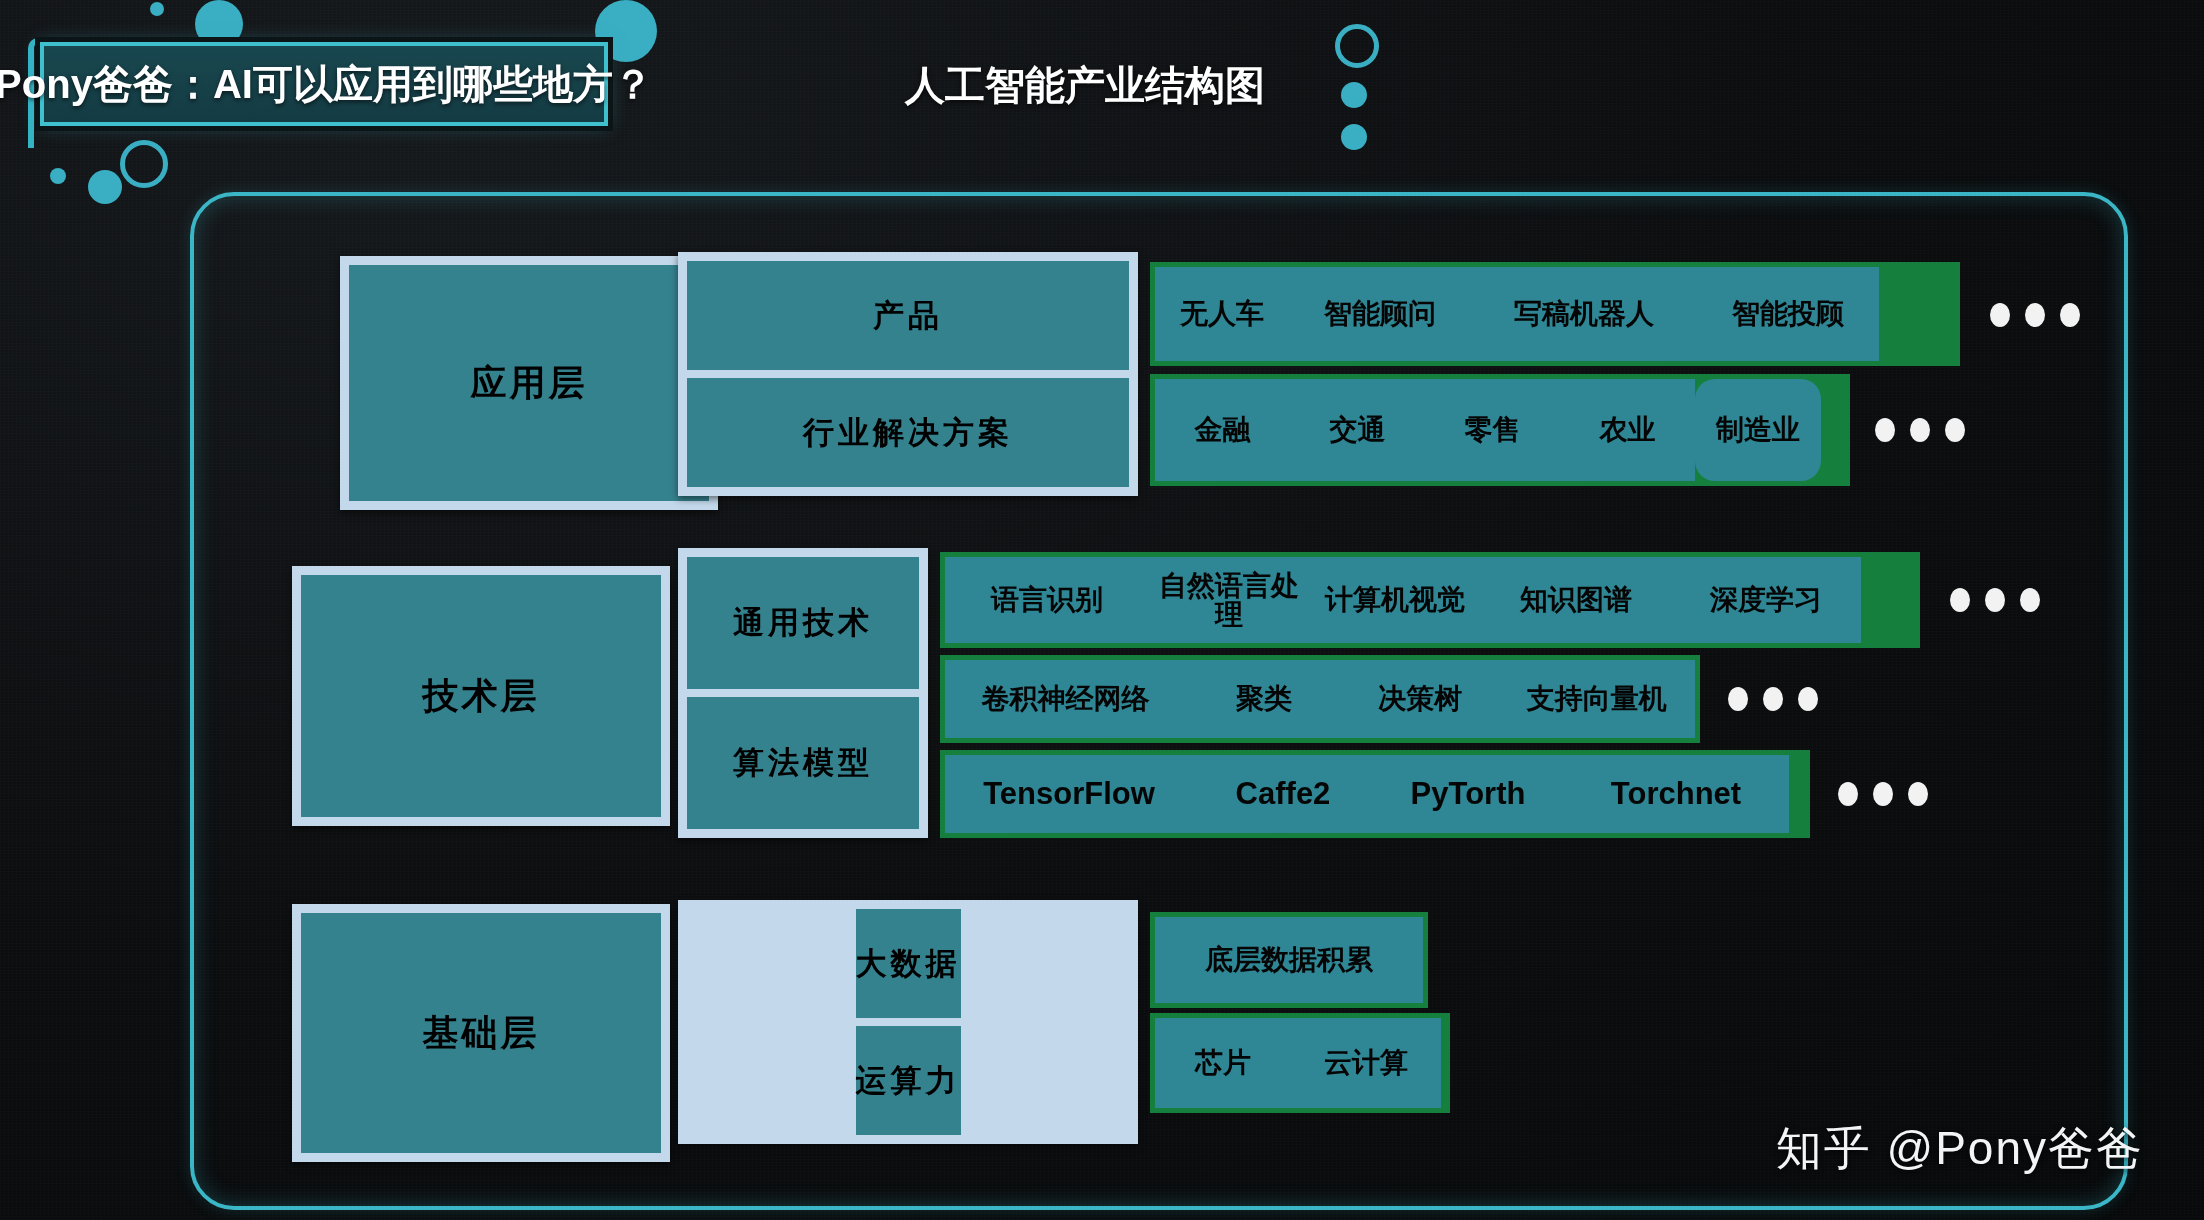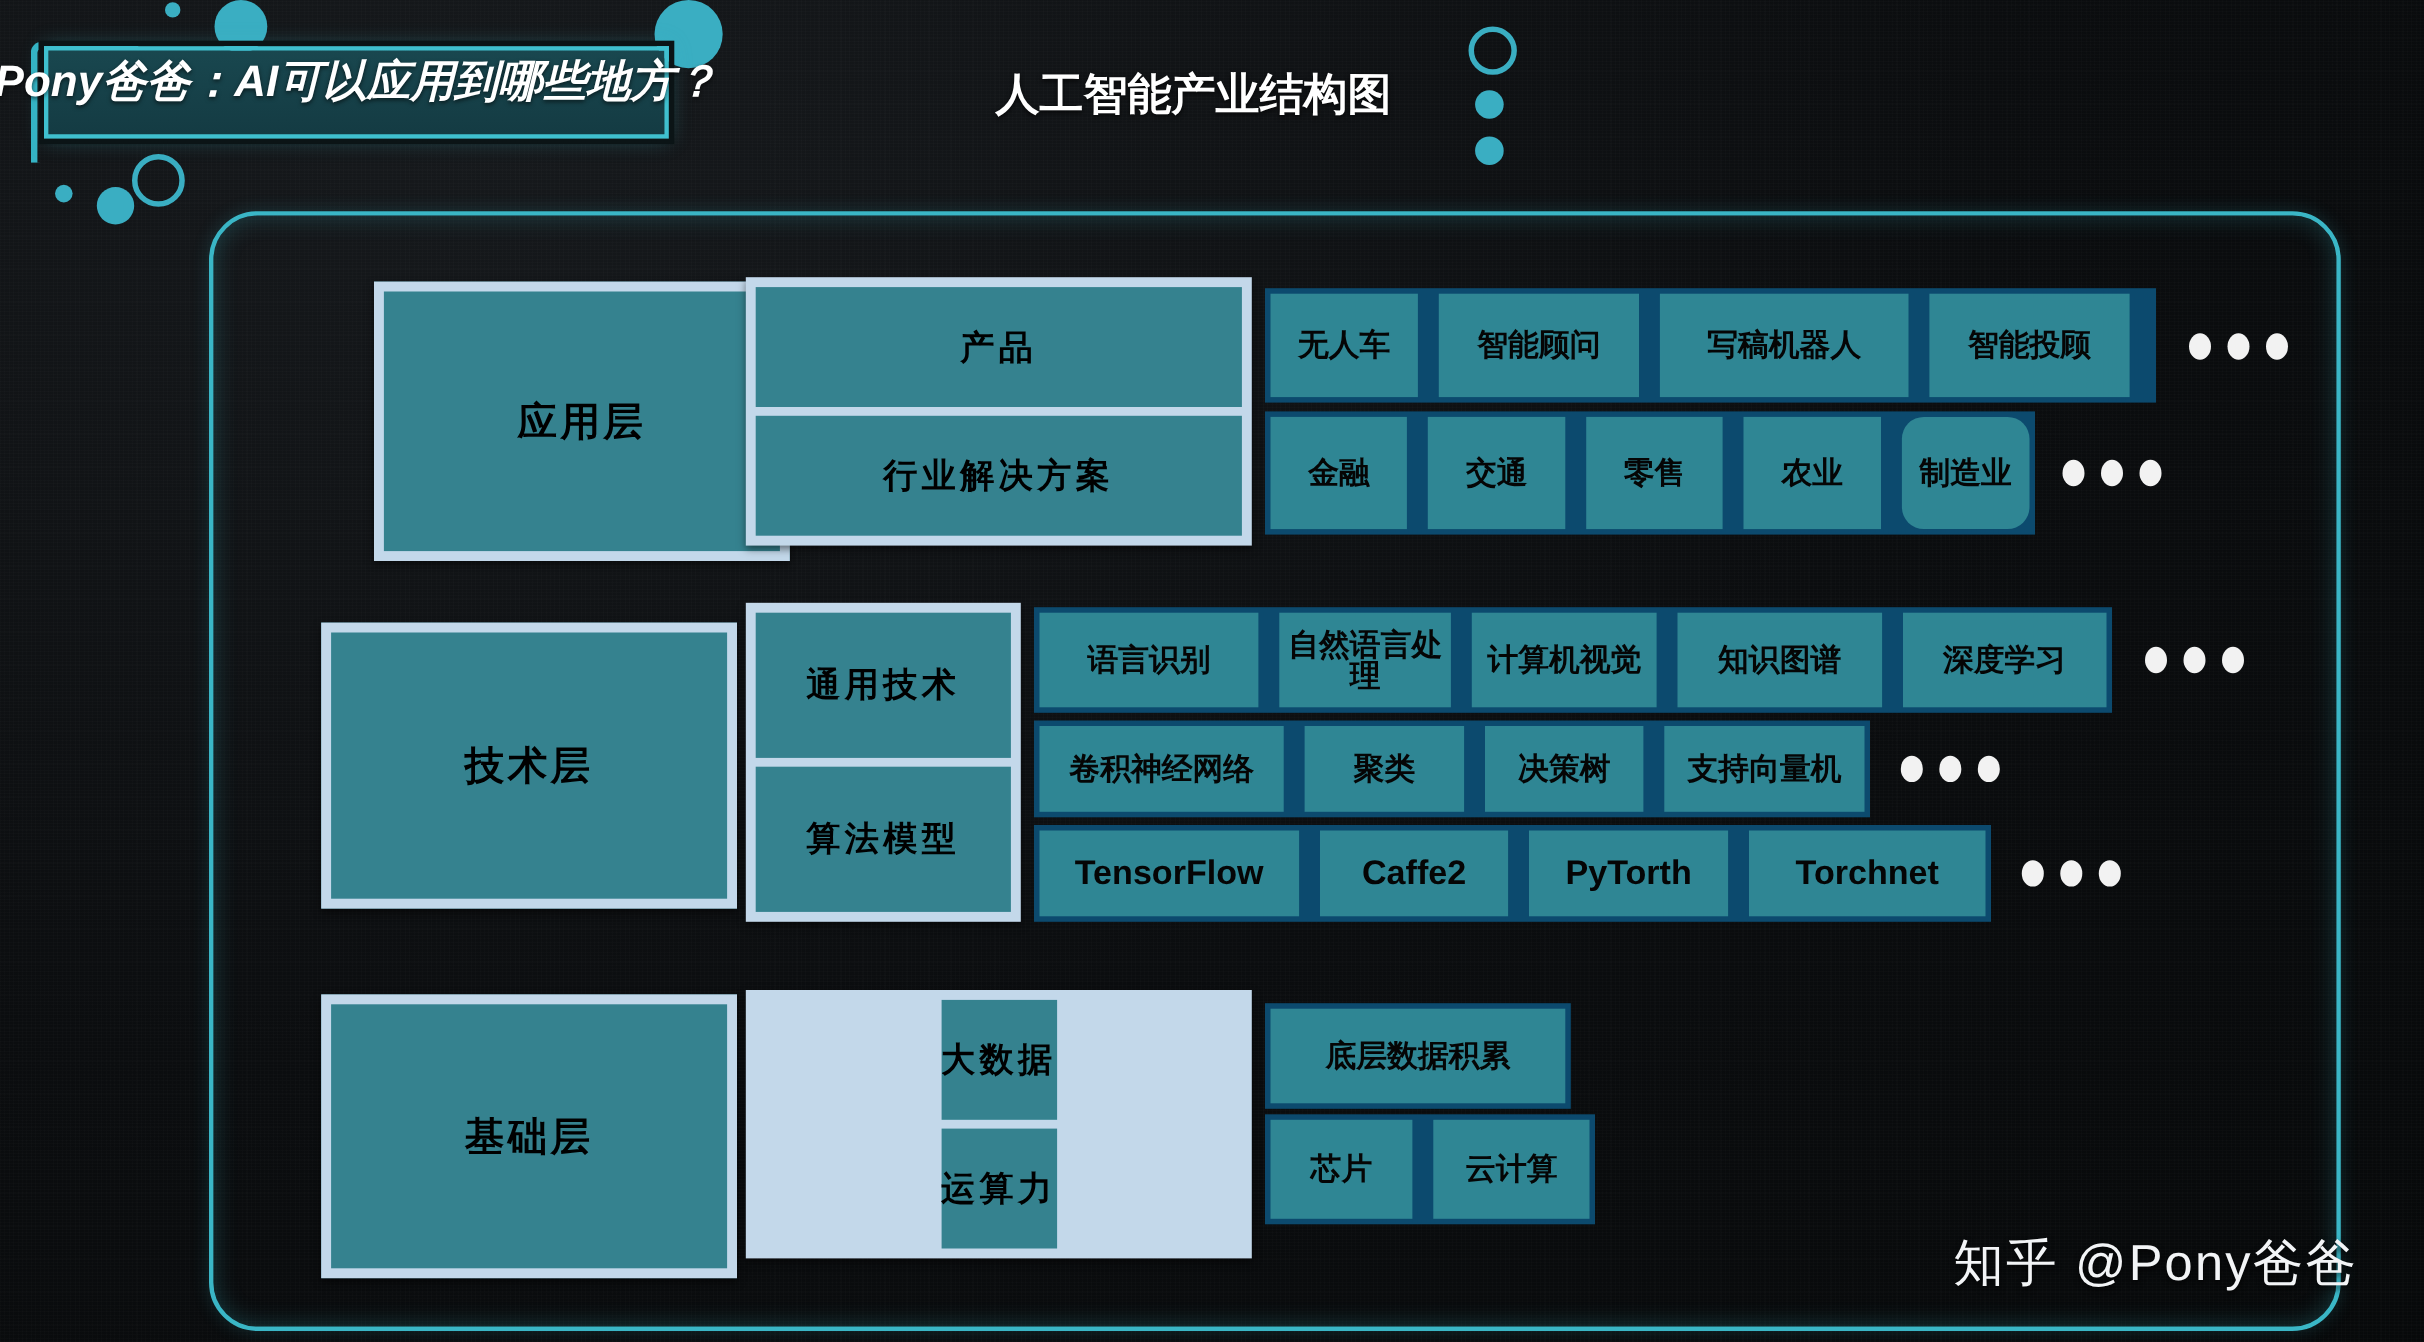--- a/index.html
+++ b/index.html
@@ -25,21 +25,21 @@
   .corner-bracket{
     position:absolute;left:28px;top:38px;width:92px;height:104px;
     border-left:6px solid #35b3c4;border-top:6px solid #35b3c4;
     border-top-left-radius:10px;
   }
   .title-box{
     position:absolute;left:40px;top:42px;width:560px;height:76px;
     background:linear-gradient(180deg,#19474f 0%,#143b43 100%);
     border:4px solid #3fc0cf;
     box-shadow:0 0 0 5px #0b1416, 0 0 18px rgba(63,192,207,.35);
-    display:flex;align-items:flex-start;justify-content:center;font-style:italic;
+    display:flex;align-items:center;justify-content:center;
   }
   .title-box .t{
     color:#ffffff;font-size:40px;font-weight:bold;letter-spacing:0px;
     white-space:nowrap;text-shadow:0 2px 4px rgba(0,0,0,.6);
   }
   .title-shadow{
     position:absolute;left:58px;top:60px;width:560px;height:76px;
     border:3px solid #2b8d9b;opacity:.85;z-index:-1;
   }
   .subtitle{
@@ -70,22 +70,22 @@
     position:absolute;background:#c3d8ea;border:0;
     padding:9px;box-sizing:border-box;
     display:flex;flex-direction:column;gap:8px;
     box-shadow:0 3px 7px rgba(0,0,0,.5);
   }
   .group-card .sub{
     flex:1;background:#35828f;display:flex;align-items:center;justify-content:center;
   }
   .group-card .sub .lbl{color:#000;font-size:31px;font-weight:bold;letter-spacing:4px;}
 
-  .pillrow{position:absolute;background:#0c4a6e;padding:5px;box-sizing:border-box;
-    display:flex;gap:19px;}
+  .pillrow{position:absolute;background:#15803d;padding:5px;box-sizing:border-box;
+    display:flex;gap:0;}
   .pillrow .cell{
     background:#2f8694;display:flex;align-items:center;justify-content:center;
     text-align:center;line-height:1.05;padding:2px 6px;box-sizing:border-box;
   }
   .pillrow .cell .lbl{color:#050505;font-size:28px;font-weight:bold;}
   .pillrow .cell.latin .lbl{font-size:31px;letter-spacing:0px;}
 
   .ellipsis{position:absolute;display:flex;gap:15px;align-items:center;}
   .ellipsis i{display:block;width:20px;height:24px;border-radius:50%;background:#f2f2f2;}
 

